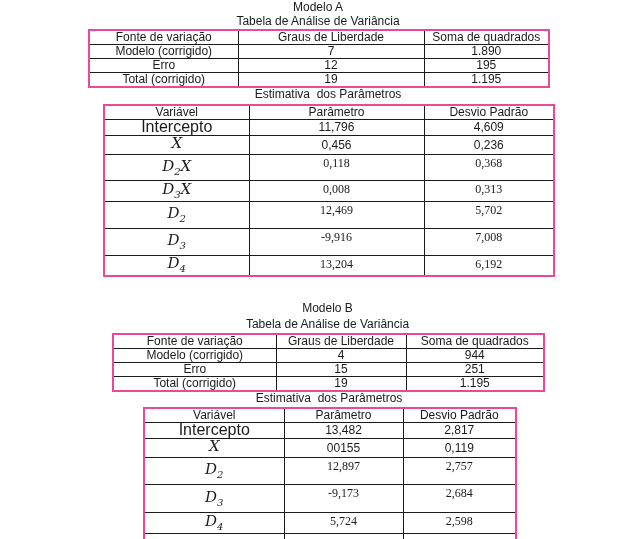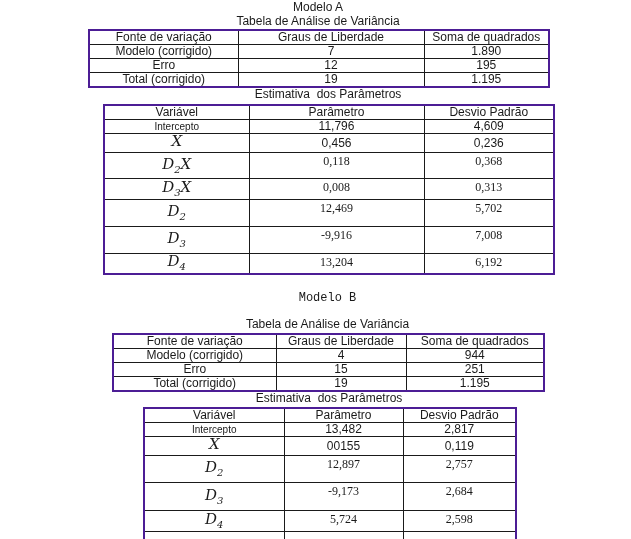--- a/index.html
+++ b/index.html
@@ -14,21 +14,21 @@
   .abs { position: absolute; }
   .ttl {
     font-size: 12px;
     line-height: 13px;
     text-align: center;
     white-space: nowrap;
   }
   table {
     border-collapse: collapse;
     table-layout: fixed;
-    border: 2px solid #4c1d95;
+    border: 2px solid #ec4899;
   }
   th, td {
     border: 1px solid #1a1a1a;
     font-size: 12px;
     font-weight: normal;
     line-height: 13px;
     text-align: center;
     vertical-align: middle;
     padding: 0;
     overflow: hidden;
@@ -48,21 +48,21 @@
     font-family: "DejaVu Serif", serif;
     font-style: italic;
     font-size: 15px;
     line-height: 15px;
   }
   .mvar sub {
     font-size: 10px;
     line-height: 10px;
     vertical-align: -4px;
   }
-  .plain { font-size: 10px; }
+  .plain { font-size: 16px; }
 </style>
 </head>
 <body>
 
 <div class="abs ttl" style="left:88px; top:1px; width:460px;">Modelo A</div>
 
 <div class="abs ttl" style="left:88px; top:15px; width:460px;">Tabela de Análise de Variância</div>
 
 <table class="abs" style="left:88px; top:29px; width:460px;">
   <colgroup>
@@ -139,21 +139,21 @@
     <td class="num">7,008</td>
   </tr>
   <tr class="h20 vtop">
     <td><span class="mvar"><span>D</span><sub>4</sub><span></span></span></td>
     <td class="num">13,204</td>
     <td class="num">6,192</td>
   </tr>
 </tbody>
   </table>
 
-<div class="abs ttl" style="left:112px; top:292px; width:431px;font-family:Liberation Mono, monospace;">Modelo B</div>
+<div class="abs ttl" style="left:112px; top:302px; width:431px;">Modelo B</div>
 
 <div class="abs ttl" style="left:112px; top:318px; width:431px;">Tabela de Análise de Variância</div>
 
 <table class="abs" style="left:112px; top:333px; width:431px;">
   <colgroup>
       <col style="width:163px">
       <col style="width:130px">
       <col style="width:138px">
     </colgroup>
   <tbody>

